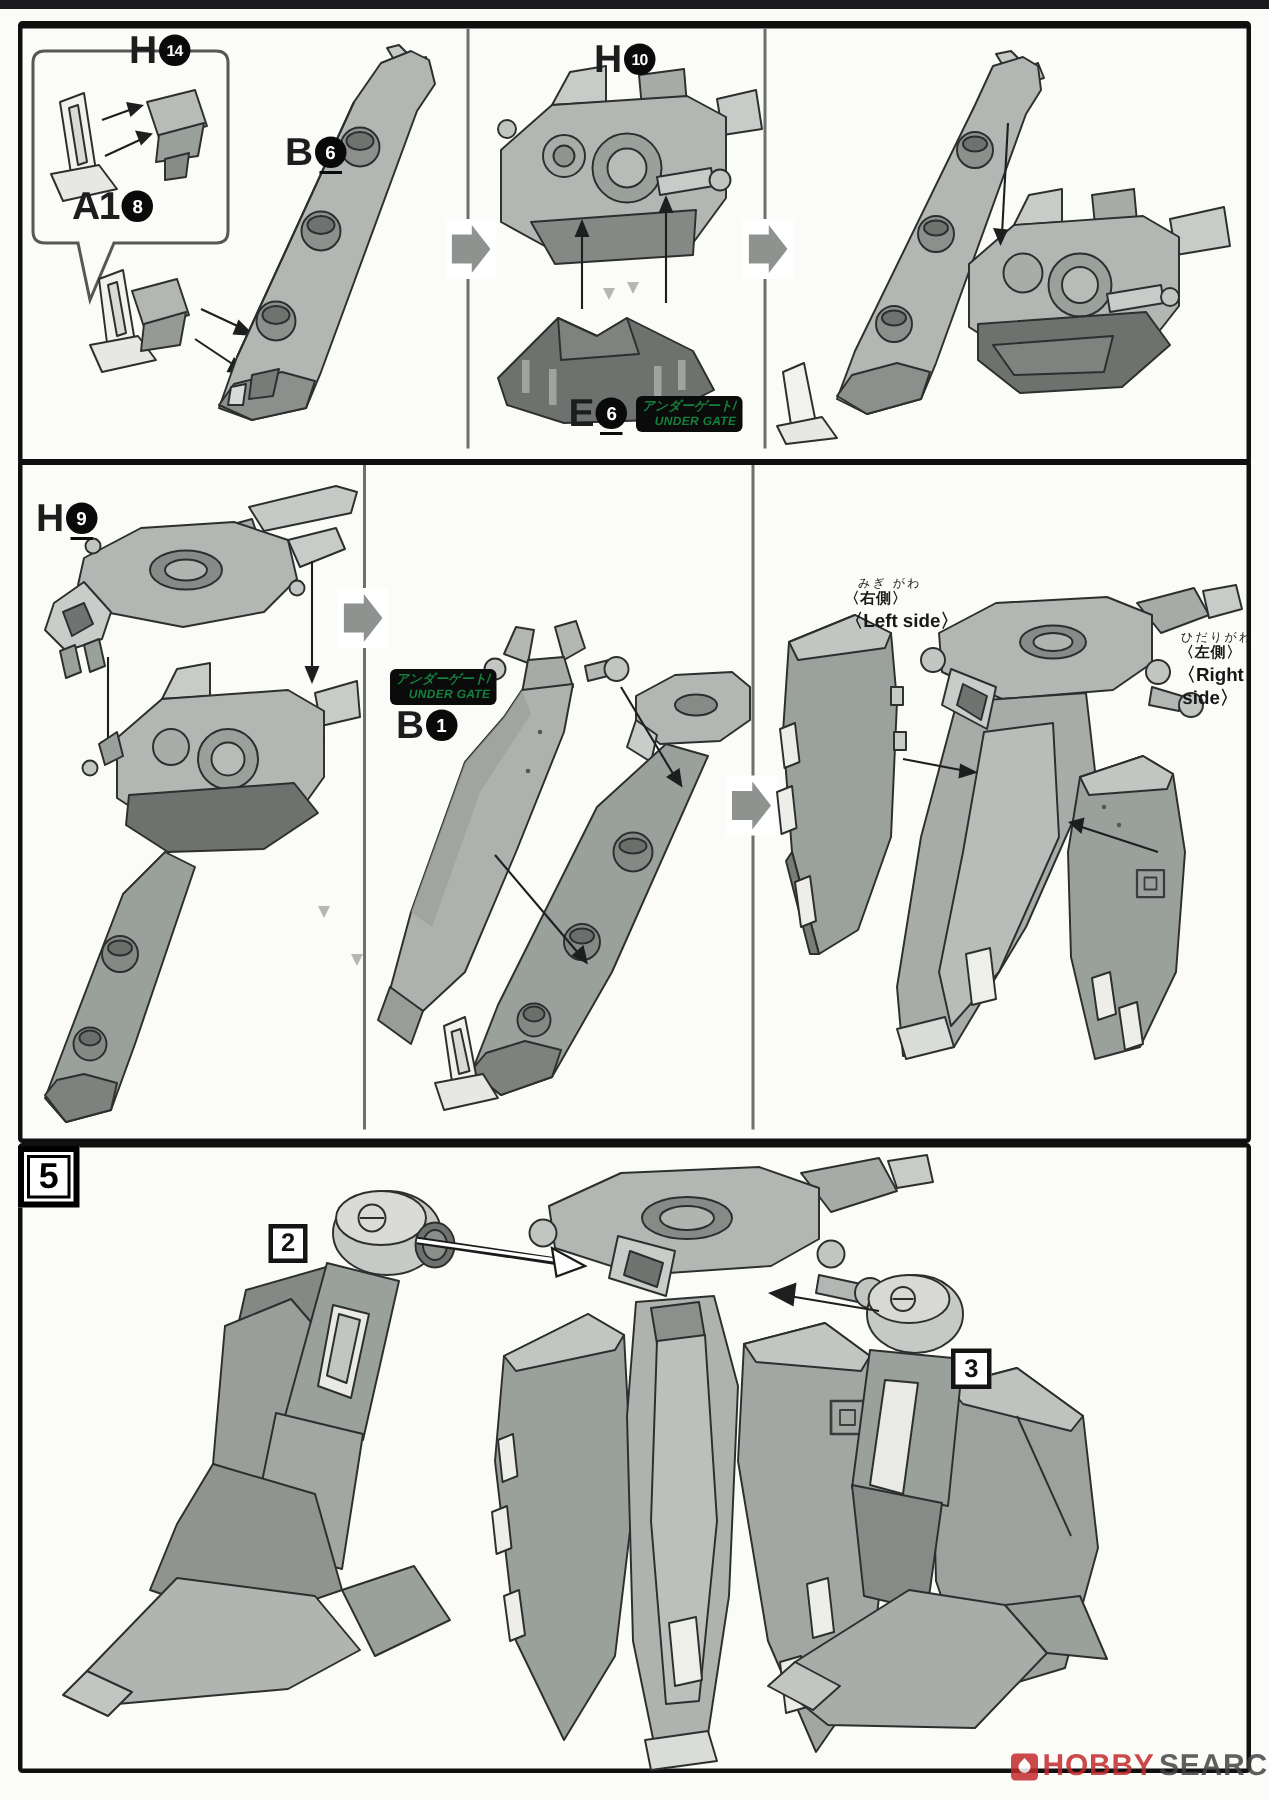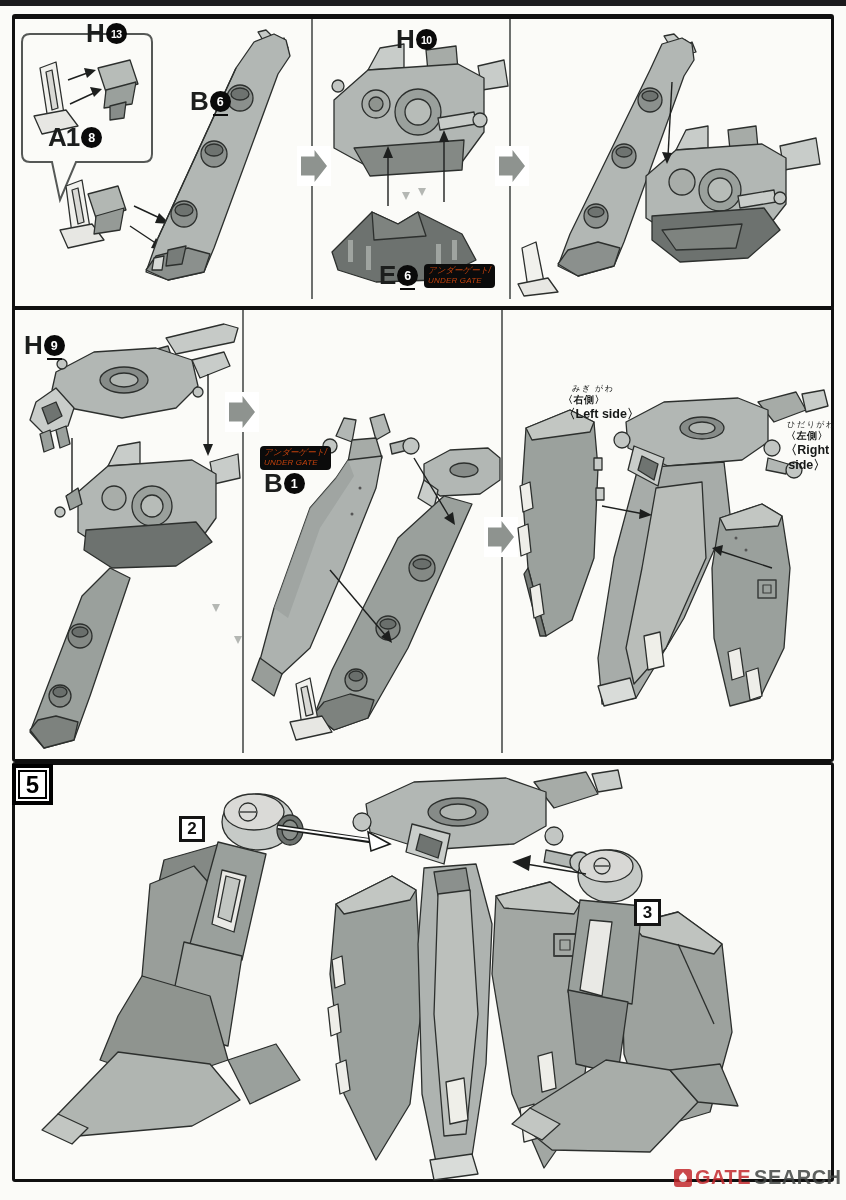--- a/index.html
+++ b/index.html
@@ -14,22 +14,22 @@
   .arrowwrap{position:absolute;background:#fff;padding:4px;}
   .step-arrow{width:26px;height:32px;background:#8e938f;
       clip-path:polygon(0 20%,52% 20%,52% 0,100% 50%,52% 100%,52% 80%,0 80%);}
   .pl{position:absolute;display:flex;align-items:flex-start;gap:2px;color:#1c1e1d;font-weight:600;}
   .pl .lt{font-size:26px;line-height:1;letter-spacing:-1px;}
   .circwrap{display:flex;flex-direction:column;align-items:center;margin-top:3px;}
   .circ{width:21px;height:21px;border-radius:50%;background:#0a0a0a;color:#fff;display:flex;
         align-items:center;justify-content:center;font-size:12.5px;font-weight:700;}
   .circ.two{font-size:10.5px;letter-spacing:-0.5px;}
   .ulbar{width:15px;height:2.5px;background:#0a0a0a;margin-top:1.5px;}
-  .badge{position:absolute;background:#0b0b0b;color:#c2410c;border-radius:4px;padding:2px 4px 3px;
-         text-align:left;font-weight:400;font-style:italic;line-height:1.15;}
+  .badge{position:absolute;background:#0b0b0b;color:#15803d;border-radius:4px;padding:2px 4px 3px;
+         text-align:right;font-weight:700;font-style:italic;line-height:1.15;}
   .badge .l1{font-size:8.5px;display:block;white-space:nowrap;}
   .badge .l2{font-size:8px;display:block;letter-spacing:.2px;white-space:nowrap;}
   .numbox{position:absolute;background:#fff;border:3px solid #141414;display:flex;align-items:center;
           justify-content:center;font-weight:700;color:#111;}
   #box2{left:179px;top:816px;width:20px;height:20px;font-size:17px;}
   #box3{left:634px;top:899px;width:21px;height:21px;font-size:17px;}
   .stepbox{position:absolute;left:12px;top:764px;border:4px solid #000;background:#fff;padding:2px;}
   .stepbox .in{border:2px solid #000;width:25px;height:25px;display:flex;align-items:center;
                justify-content:center;font-size:24px;font-weight:700;color:#000;}
   .sideblock{position:absolute;color:#161817;line-height:1.25;}
@@ -391,21 +391,21 @@
     </g>
     <g>
       <line class="ln" x1="512" y1="100" x2="572" y2="110" stroke-width="1.7"></line>
       <polygon class="hd" points="498,98 517,91 515,107"></polygon>
     </g>
   </svg>
 
   <div class="pl" style="left:86px;top:20px;">
     <span class="lt">H</span>
     <span class="circwrap">
-        <span class="circ two">13</span>
+        <span class="circ two">14</span>
       </span>
   </div>
   <div class="pl" style="left:24px;top:124px;padding-left:24px;">
     <span class="lt">A1</span>
     <span class="circwrap">
         <span class="circ">8</span>
       </span>
   </div>
   <div class="pl" style="left:190px;top:88px;">
     <span class="lt">B</span>
@@ -464,16 +464,16 @@
     <div class="in">5</div>
   </div>
   <div class="numbox" id="box2">2</div>
   <div class="numbox" id="box3">3</div>
 
   <div class="wm">
     <svg width="18" height="18" viewBox="0 0 18 18" style="position:static;">
       <rect width="18" height="18" rx="3" fill="#c3272b"></rect>
       <path d="M9 3c2 2.5 4 3.5 4 6a4 4 0 1 1-8 0c0-2.5 2-3.5 4-6z" fill="#fff"></path>
     </svg>
-    <span class="red">GATE</span>
+    <span class="red">HOBBY</span>
     <span class="drk">SEARCH</span>
   </div>
 </div>
 
 </body></html>

